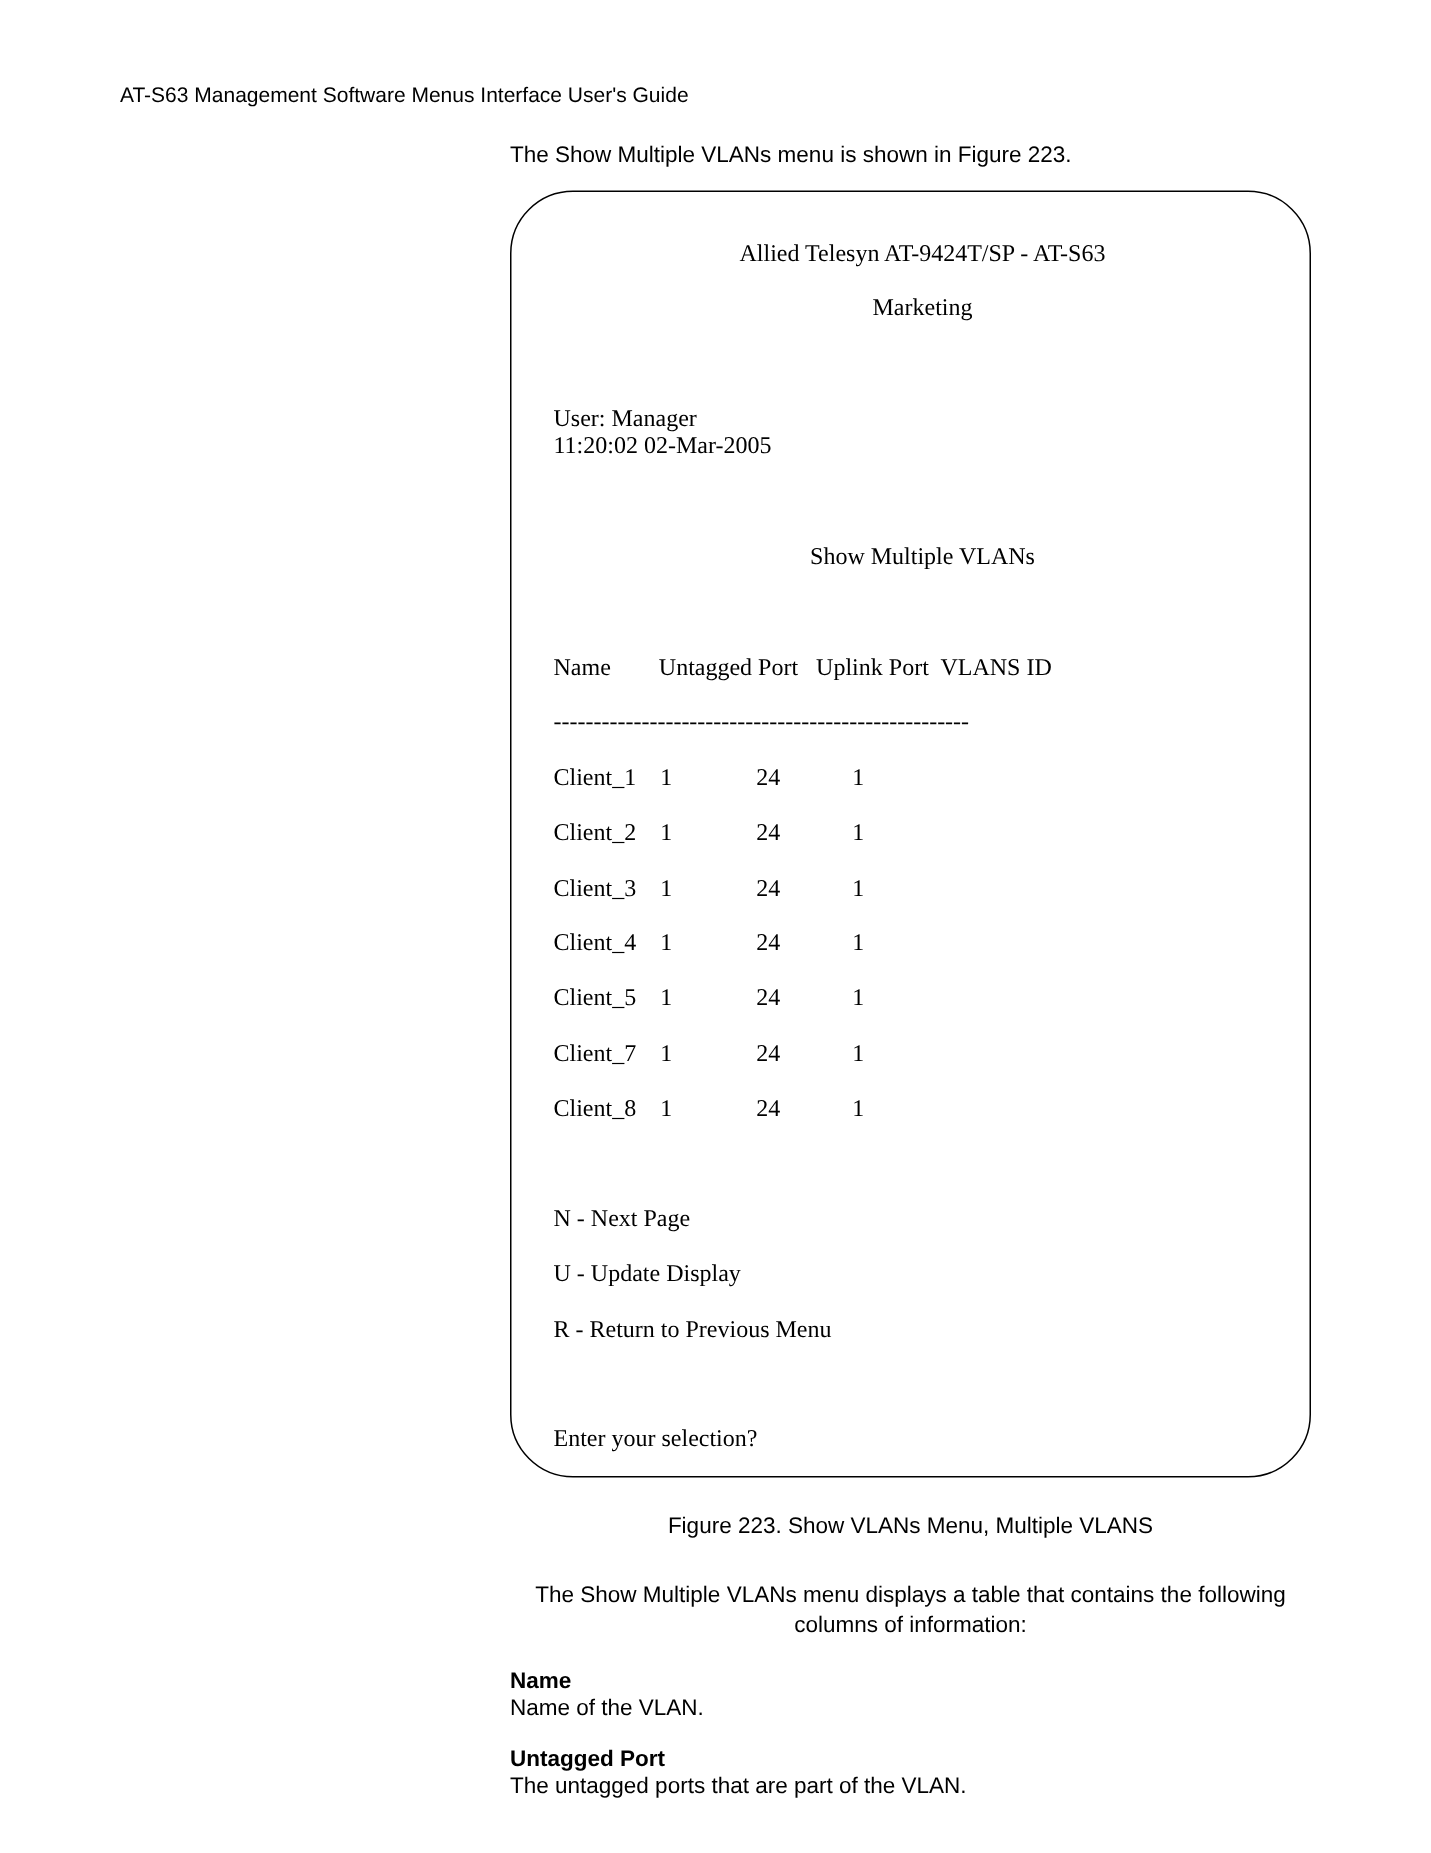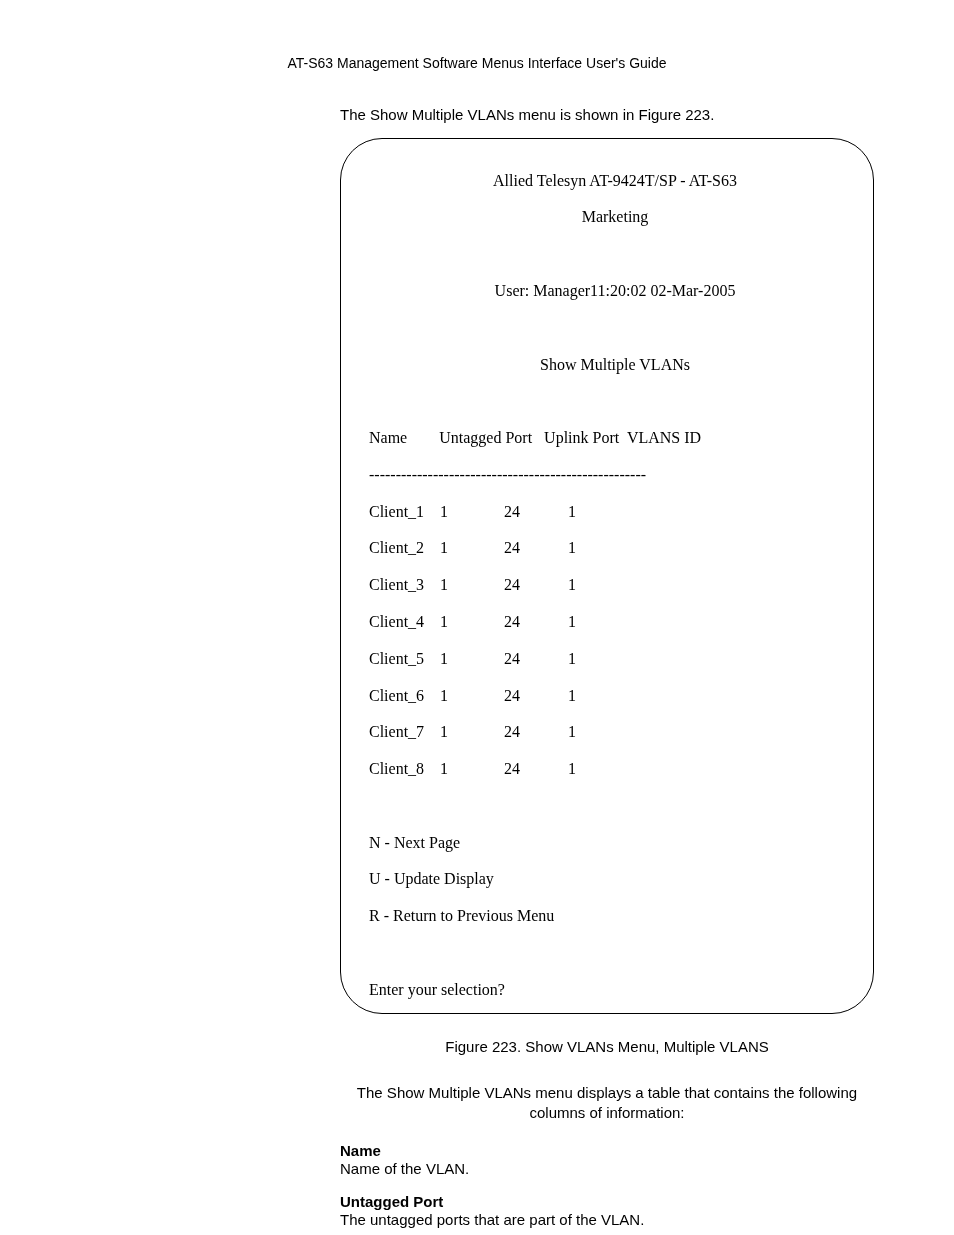--- a/index.html
+++ b/index.html
@@ -10,23 +10,23 @@
   }
   .page {
     width: 954px;
     height: 1235px;
     box-sizing: border-box;
     padding: 55px 80px 40px 80px;
     display: flex;
     flex-direction: column;
   }
   .header {
-    text-align: center;
+    text-align: left;
     font-size: 14px;
-    margin-bottom: 34px;
+    margin-bottom: 23px;
     white-space: pre;
   }
   .content {
     margin-left: 260px;
   }
   .intro {
     font-size: 15px;
     margin-bottom: 13px;
     line-height: 1.35;
   }
@@ -36,21 +36,21 @@
     padding: 14px 12px 14px 28px;
     font-family: Liberation Serif, serif;
     font-size: 16px;
     line-height: 1.15;
     white-space: pre;
     overflow: hidden;
     margin-bottom: 24px;
   }
   .tline { display: block; }
   .tl-c { text-align: center; }
-  .userline { display: flex; justify-content: center; }
+  .userline { display: flex; justify-content: center; flex-direction: column; }
   .caption {
     text-align: center;
     font-size: 15px;
     margin-bottom: 28px;
   }
   .para {
     font-size: 15px;
     margin-bottom: 18px;
     line-height: 1.35;
     text-align: center;
@@ -78,21 +78,20 @@
 <span class="tline"> </span>
 <span class="tline tl-c">Show Multiple VLANs</span>
 <span class="tline"> </span>
 <span class="tline"><span>Name</span>        <span>Untagged Port</span>   <span>Uplink Port</span>  <span>VLANS ID</span></span>
 <span class="tline">----------------------------------------------------</span>
 <span class="tline"><span>Client_1</span>    <span>1</span>              <span>24</span>            <span>1</span></span>
 <span class="tline"><span>Client_2</span>    <span>1</span>              <span>24</span>            <span>1</span></span>
 <span class="tline"><span>Client_3</span>    <span>1</span>              <span>24</span>            <span>1</span></span>
 <span class="tline"><span>Client_4</span>    <span>1</span>              <span>24</span>            <span>1</span></span>
 <span class="tline"><span>Client_5</span>    <span>1</span>              <span>24</span>            <span>1</span></span>
-<span class="tline"><span>Client_6</span>    <span>1</span>              <span>24</span>            <span>1</span></span>
 <span class="tline"><span>Client_7</span>    <span>1</span>              <span>24</span>            <span>1</span></span>
 <span class="tline"><span>Client_8</span>    <span>1</span>              <span>24</span>            <span>1</span></span>
 <span class="tline"> </span>
 <span class="tline">N - Next Page</span>
 <span class="tline">U - Update Display</span>
 <span class="tline">R - Return to Previous Menu</span>
 <span class="tline"> </span>
 <span class="tline">Enter your selection?</span></div>
 
     <div class="caption">Figure 223. Show VLANs Menu, Multiple VLANS</div>

